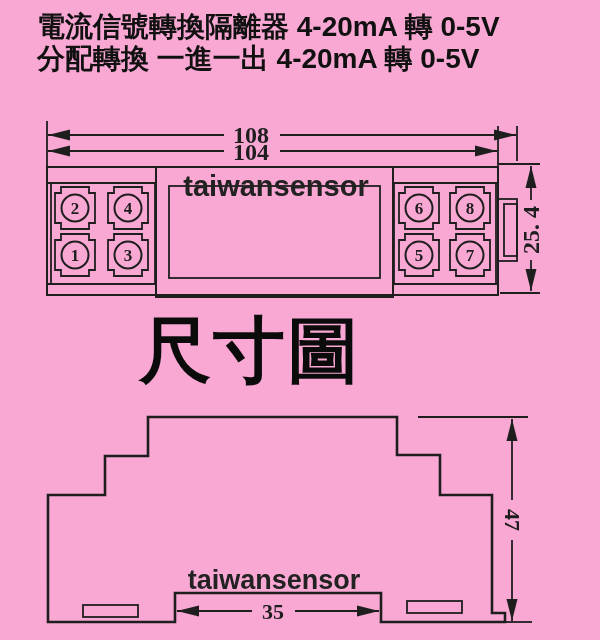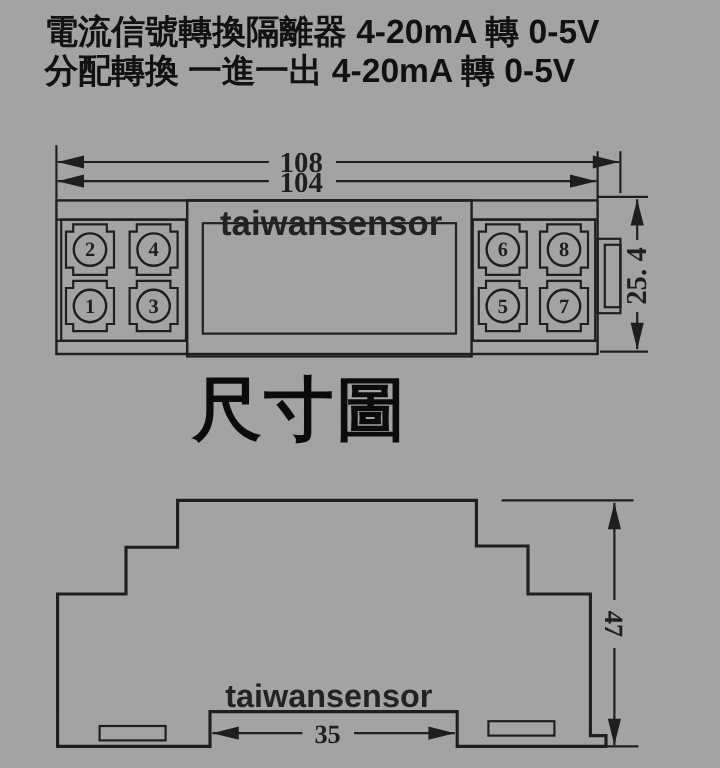--- a/index.html
+++ b/index.html
@@ -1,27 +1,27 @@
 <!DOCTYPE html>
 <html><head>
 <meta charset="utf-8">
 <style>
   html,body{margin:0;padding:0;background:#ffffff;}
   #stage{
-    position:relative;width:600px;height:640px;background:#a3a3a3;
+    position:relative;width:600px;height:640px;background:#f9a8d4;
     font-family:"Liberation Sans",sans-serif;overflow:hidden;
   }
   .header{
     position:absolute;left:37px;top:11px;width:540px;
     font-size:28px;line-height:31.5px;font-weight:700;color:#111;
     letter-spacing:0px;white-space:nowrap;
   }
   .section-title{
     position:absolute;left:0px;top:303px;width:500px;text-align:center;
-    font-size:58px;font-weight:800;color:#0b0b0b;letter-spacing:2px;
+    font-size:72px;font-weight:800;color:#0b0b0b;letter-spacing:2px;
     white-space:nowrap;
   }
   svg{position:absolute;left:0;top:0;}
   .ln{stroke:#1e1e1e;stroke-width:2;fill:none;}
   .thin{stroke:#1e1e1e;stroke-width:1.8;fill:none;}
   .dim{stroke:#1e1e1e;stroke-width:1.8;fill:none;}
   .arrow{fill:#1e1e1e;stroke:none;}
   .profile{stroke:#1e1e1e;stroke-width:2.6;fill:none;}
   .dimtext{
     font-family:"Liberation Serif",serif;font-size:24px;font-weight:600;

